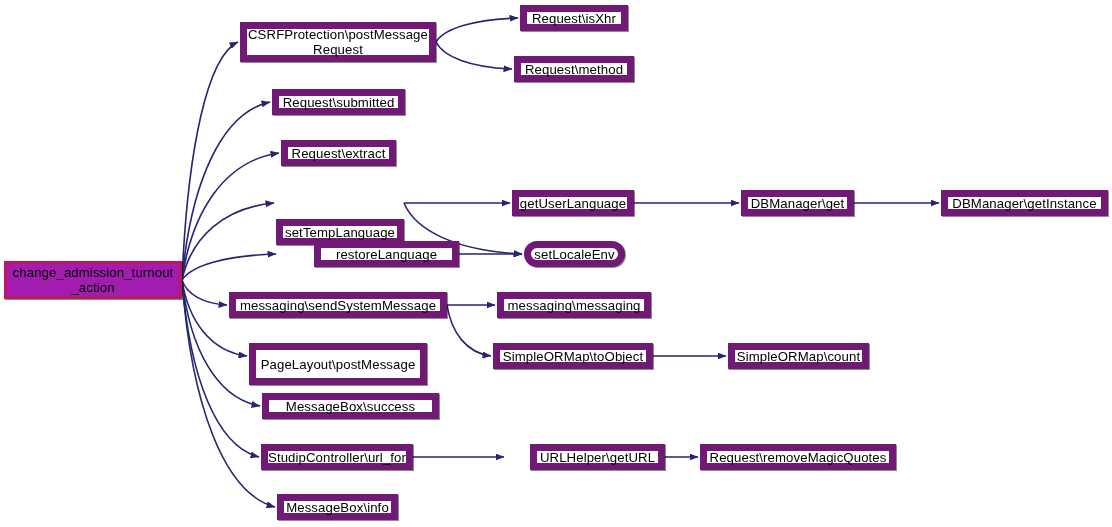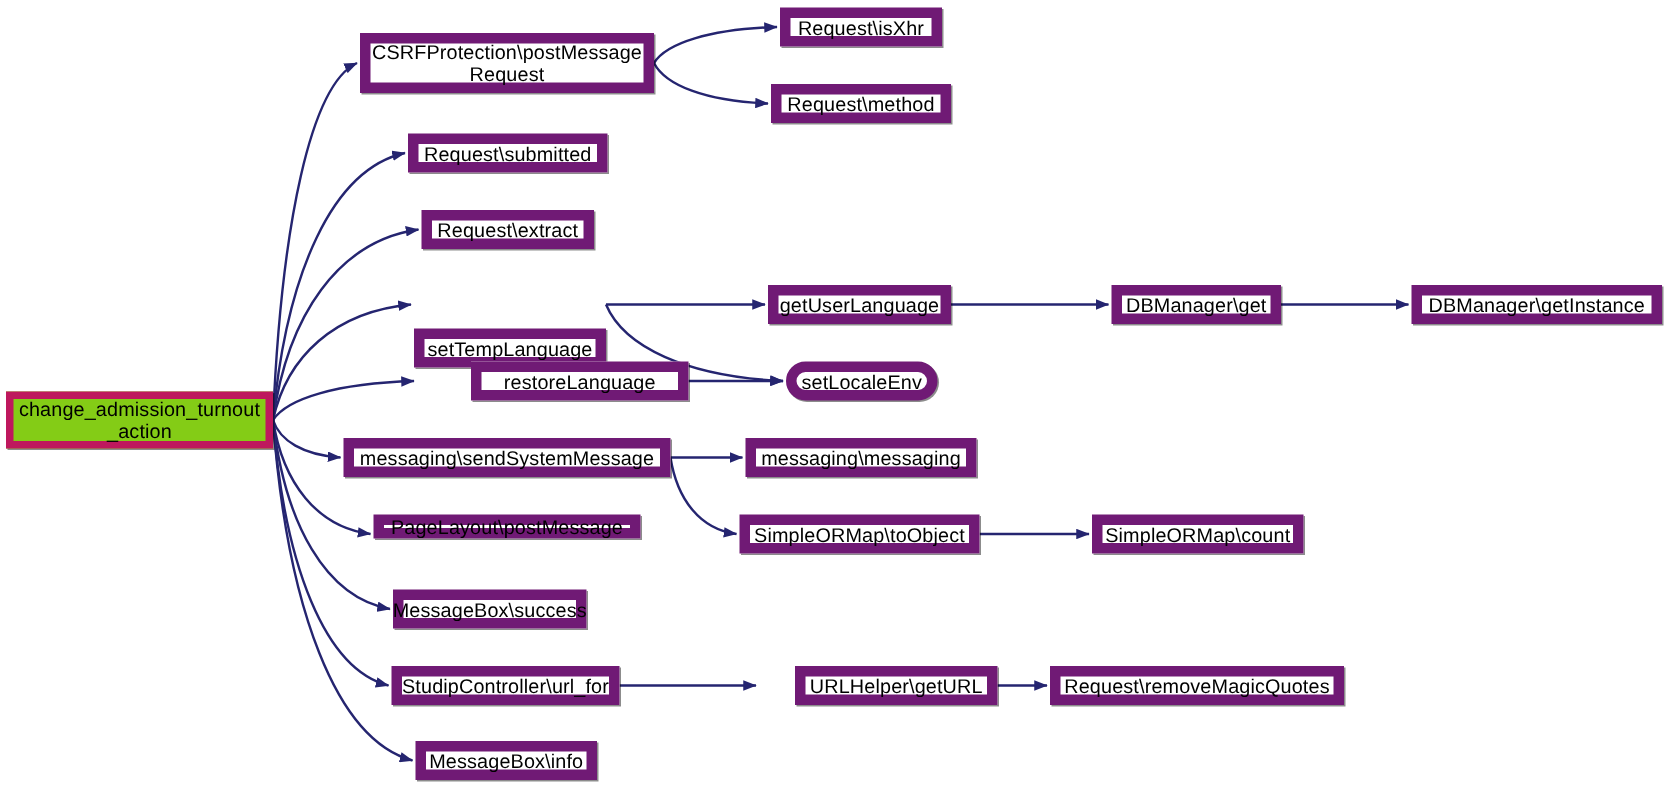--- a/index.html
+++ b/index.html
@@ -35,22 +35,22 @@
     line-height: 15px;
     display: flex;
     align-items: center;
     justify-content: center;
     text-align: center;
     white-space: pre-line;
     letter-spacing: 0.1px;
     box-shadow: 1px 1px 0 rgba(0,0,0,0.45);
   }
   .node.root {
-    background: #84cc16;
-    border: 5px solid #be185d;
+    background: #a21caf;
+    border: 3px solid #be185d;
   }
 </style>
 </head>
 <body>
 
 <div id="graph">
   <svg id="edge-layer" viewBox="0 0 1112 527" xmlns="http://www.w3.org/2000/svg">
     <defs>
       <marker id="arrowhead" markerWidth="9" markerHeight="7" refX="8.5" refY="3.5" orient="auto" markerUnits="userSpaceOnUse">
         <polygon points="0 0, 9 3.5, 0 7" fill="#252570"></polygon>
@@ -91,22 +91,22 @@
       <div class="node" style="left: 272px; top: 89px; width: 133px; height: 26px;">Request\submitted</div>
       <div class="node" style="left: 281px; top: 140px; width: 115px; height: 26px;">Request\extract</div>
       <div class="node" style="left: 276px; top: 190px; width: 128px; height: 26px; margin-top: 29px;">setTempLanguage</div>
       <div class="node" style="left: 512px; top: 190px; width: 122px; height: 26px;">getUserLanguage</div>
       <div class="node" style="left: 741px; top: 190px; width: 113px; height: 26px;">DBManager\get</div>
       <div class="node" style="left: 941px; top: 190px; width: 167px; height: 26px;">DBManager\getInstance</div>
       <div class="node" style="left: 278px; top: 241px; width: 145px; height: 26px; margin-left: 36px;">restoreLanguage</div>
       <div class="node" style="left: 524px; top: 241px; width: 101px; height: 26px; border-radius: 13px;">setLocaleEnv</div>
       <div class="node" style="left: 229px; top: 292px; width: 218px; height: 26px;">messaging\sendSystemMessage</div>
       <div class="node" style="left: 497px; top: 292px; width: 154px; height: 26px; text-align: center;">messaging\messaging</div>
-      <div class="node" style="left: 249px; top: 343px; width: 178px; height: 16px;">PageLayout\postMessage</div>
+      <div class="node" style="left: 249px; top: 343px; width: 178px; height: 42px;">PageLayout\postMessage</div>
       <div class="node" style="left: 493px; top: 343px; width: 160px; height: 26px;">SimpleORMap\toObject</div>
       <div class="node" style="left: 728px; top: 343px; width: 141px; height: 26px;">SimpleORMap\count</div>
-      <div class="node" style="left: 262px; top: 393px; width: 129px; height: 26px;">MessageBox\success</div>
+      <div class="node" style="left: 262px; top: 393px; width: 177px; height: 26px;">MessageBox\success</div>
       <div class="node" style="left: 261px; top: 444px; width: 152px; height: 26px;">StudipController\url_for</div>
       <div class="node" style="left: 530px; top: 444px; width: 135px; height: 26px;">URLHelper\getURL</div>
       <div class="node" style="left: 700px; top: 444px; width: 196px; height: 26px;">Request\removeMagicQuotes</div>
       <div class="node" style="left: 277px; top: 494px; width: 121px; height: 26px;">MessageBox\info</div>
     </div>
 </div>
 
 </body></html>

